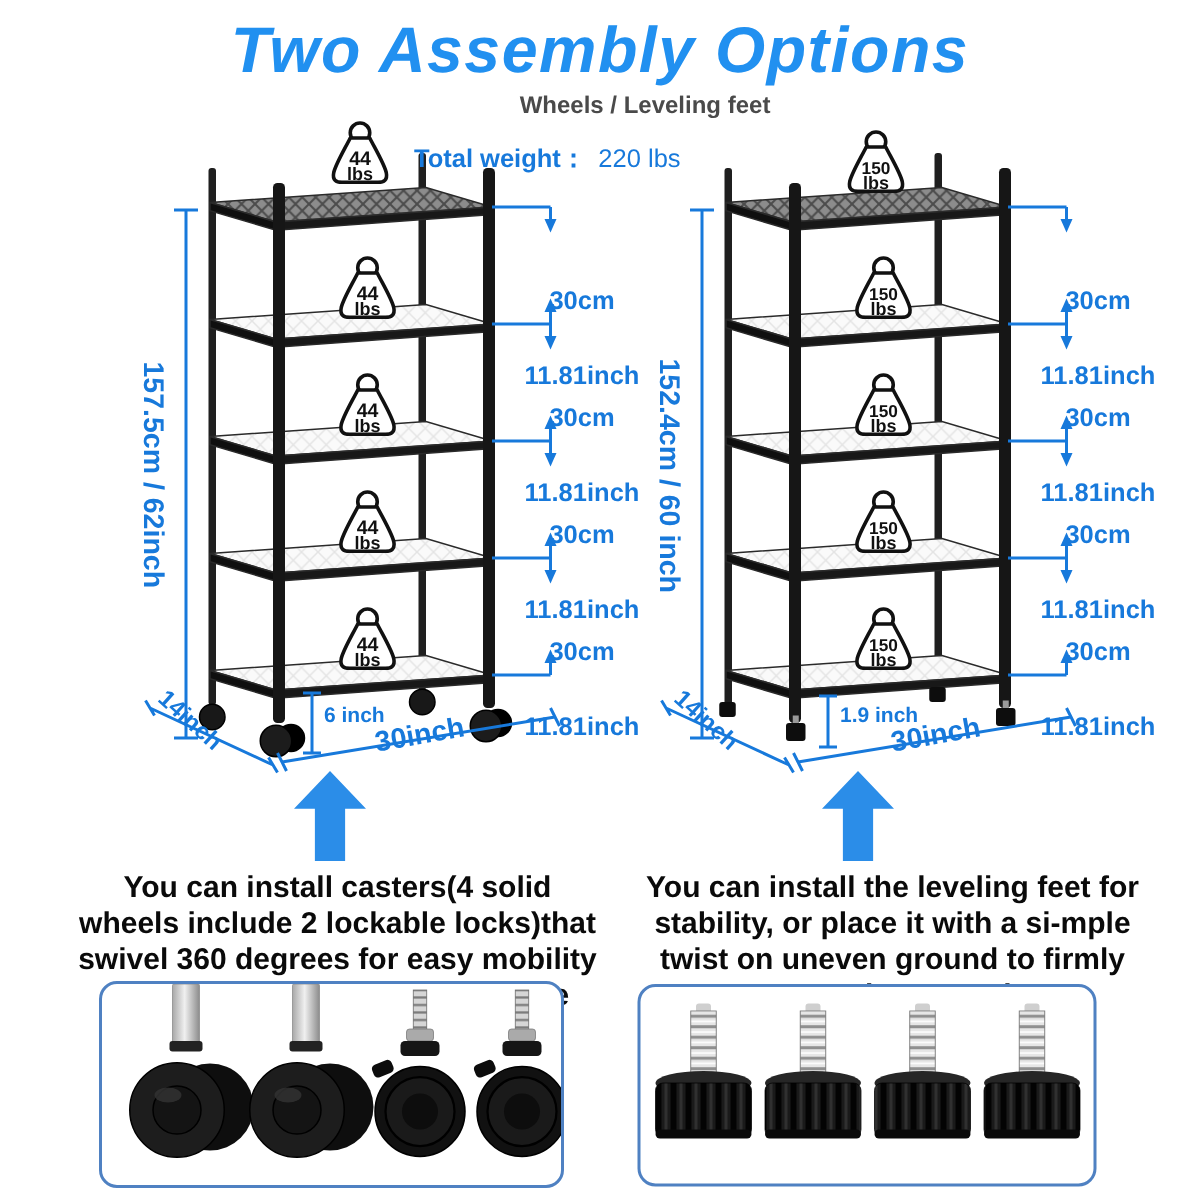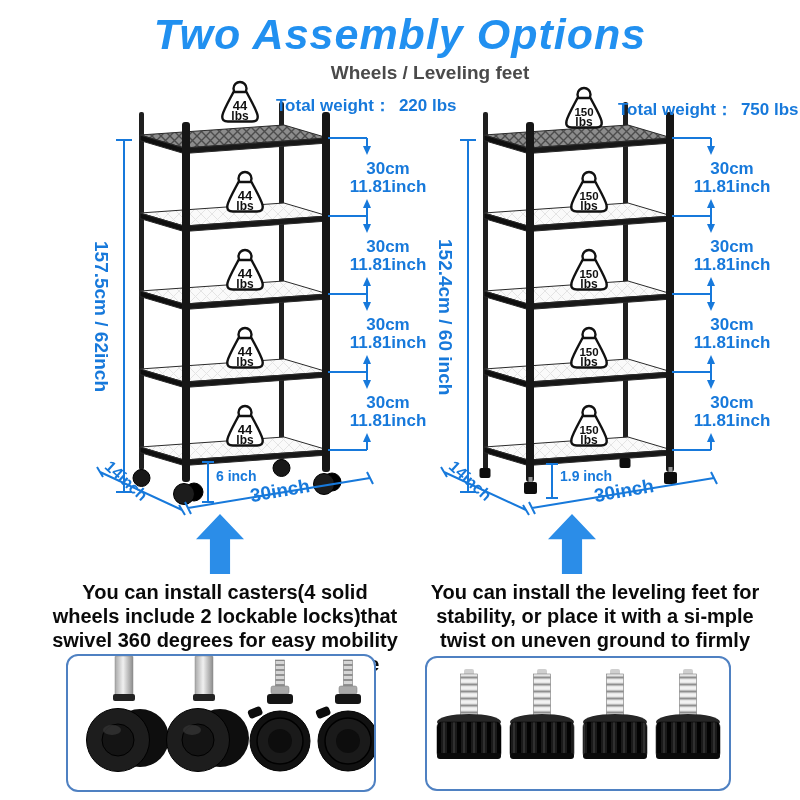--- a/index.html
+++ b/index.html
@@ -1,33 +1,33 @@
 <!DOCTYPE html>
 <html><head>
 <meta charset="utf-8">
 <style>
   html,body{margin:0;padding:0;background:#fff;}
   #page{position:relative;width:800px;height:800px;background:#fff;overflow:hidden;
         font-family:"Liberation Sans",sans-serif;}
   .title{position:absolute;left:0;top:10px;width:800px;text-align:center;
          font-style:italic;font-weight:bold;font-size:43px;color:#2190f0;letter-spacing:1px;}
   .subtitle{position:absolute;left:90px;top:62px;width:680px;text-align:center;
-            font-weight:bold;font-size:19px;color:#4a4a4a;}
+            font-weight:bold;font-size:16px;color:#4a4a4a;}
   .unit{position:absolute;width:360px;height:430px;top:82px;}
   #unit-left{left:80px;} #unit-right{left:424px;}
   .unit svg.art{position:absolute;left:0;top:0;overflow:visible;}
   .total-weight{position:absolute;white-space:nowrap;font-weight:bold;font-size:17px;color:#1779db;}
   #unit-left .total-weight{left:196px;top:12px;}
   #unit-right .total-weight{left:194px;top:16px;}
-  .total-weight .val{margin-left:8px;font-weight:bold;}
+  .total-weight .val{margin-left:8px;font-weight:normal;}
   .height-label{position:absolute;left:2px;top:115px;height:240px;width:30px;
         writing-mode:vertical-rl;text-align:center;font-weight:bold;font-size:19px;color:#1779db;white-space:nowrap;}
   .gap-label{position:absolute;left:252px;width:112px;text-align:center;line-height:1.05;
         font-weight:bold;font-size:17px;color:#1779db;}
-  .gap-label span{display:block;}
+  .gap-label span{display:block;margin-top:32px;}
   .g1{top:78px;}.g2{top:156px;}.g3{top:234px;}.g4{top:312px;}
   .clearance-label{position:absolute;left:136px;top:386px;font-weight:bold;font-size:14px;color:#1779db;white-space:nowrap;}
   .width-label{position:absolute;left:130px;top:398px;width:140px;text-align:center;
         font-weight:bold;font-size:19px;color:#1779db;transform:rotate(-10deg);}
   .depth-label{position:absolute;left:4px;top:390px;width:84px;text-align:center;
         font-weight:bold;font-size:16px;color:#1779db;transform:rotate(42deg);}
   .kb{position:absolute;overflow:visible;}
   .kb text{font-family:"Liberation Sans",sans-serif;font-weight:bold;fill:#111;text-anchor:middle;}
   .kb .kb-val{font-size:13px;} .kb .kb-unit{font-size:12px;}
   #unit-right .kb .kb-val{font-size:11.5px;}
@@ -267,23 +267,20 @@
       <text class="kb-val" x="28" y="31">150</text>
       <text class="kb-unit" x="28" y="41">lbs</text>
     </svg>
     <svg class="kb i5" width="56" height="48" viewBox="0 0 56 48">
       <circle cx="28" cy="9.5" r="6.5" fill="#fff" stroke="#111" stroke-width="2.4"></circle>
       <path d="M21.5,13 C18,20 12,30 10.5,36 C9.5,41 12,42.5 16,42.5 L40,42.5 C44,42.5 46.5,41 45.5,36 C44,30 38,20 34.5,13 Z" fill="#fff" stroke="#111" stroke-width="2.4" stroke-linejoin="round"></path>
       <text class="kb-val" x="28" y="31">150</text>
       <text class="kb-unit" x="28" y="41">lbs</text>
     </svg>
 
-    <div class="total-weight">
-      <span>Total weight：</span><span class="val">750 lbs</span>
-    </div>
     <div class="height-label">152.4cm / 60 inch</div>
     <div class="gap-label g1">
       <span>30cm</span>
       <span>11.81inch</span>
     </div>
     <div class="gap-label g2">
       <span>30cm</span>
       <span>11.81inch</span>
     </div>
     <div class="gap-label g3">

